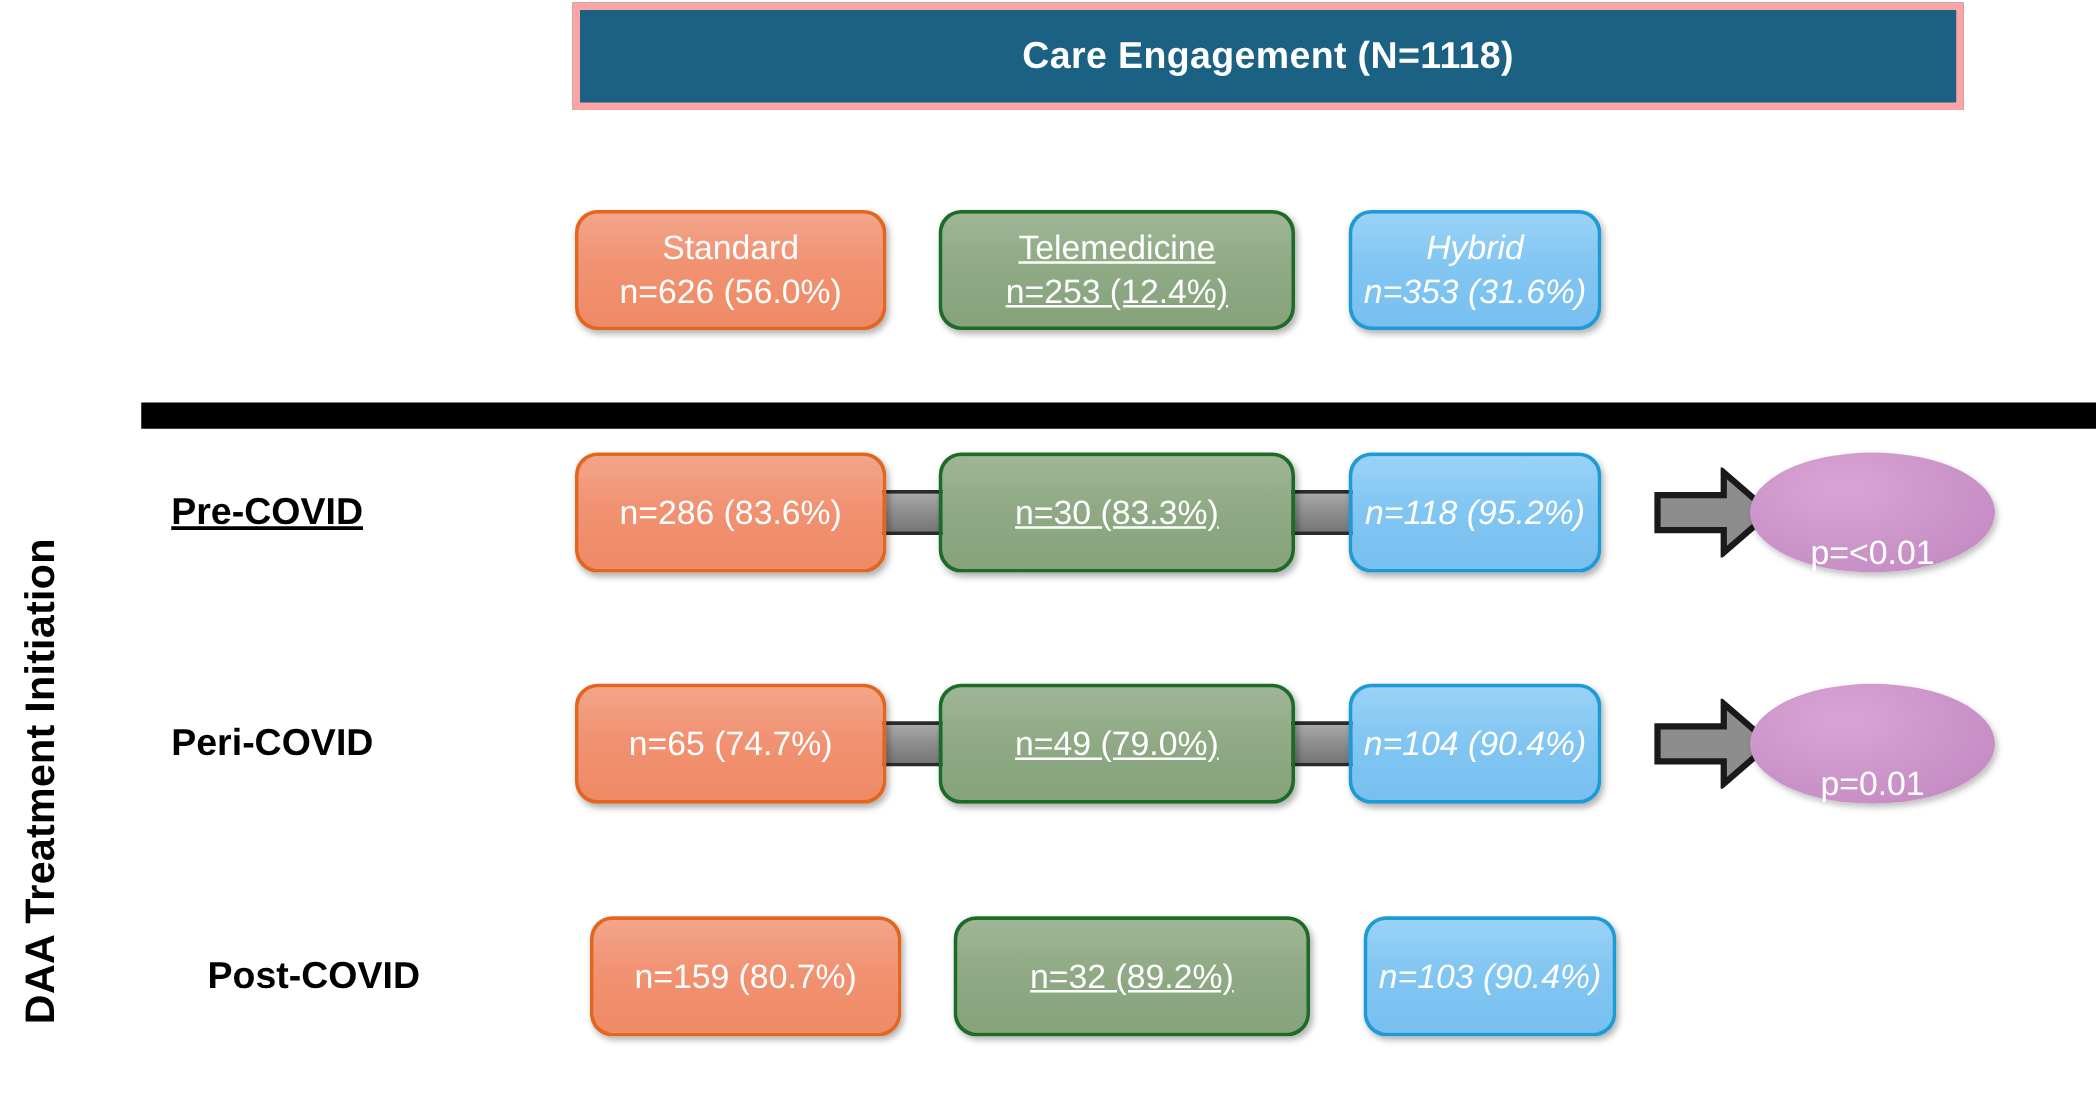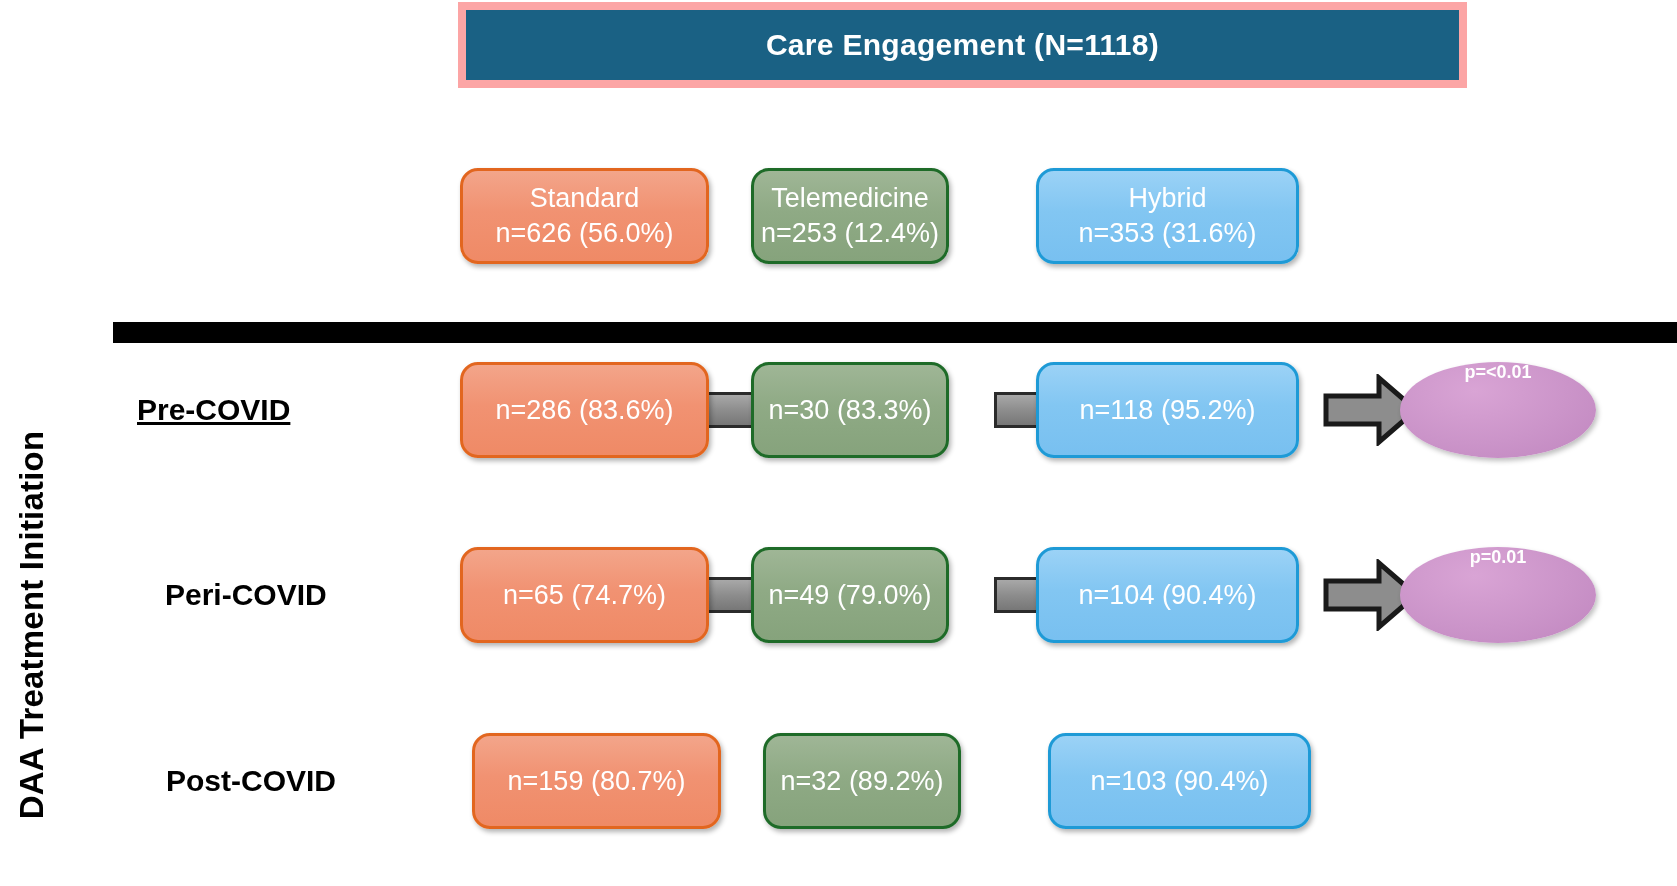--- a/index.html
+++ b/index.html
@@ -39,24 +39,24 @@
     color: #000000;
     letter-spacing: 0.2px;
     white-space: nowrap;
   }
 
   
   #banner {
     position: absolute;
     left: 458px;
     top: 2px;
-    width: 1009px;
+    width: 1113px;
     height: 86px;
     background: #1a6184;
-    border: 8px solid #fca5a5;
+    border: 6px solid #fca5a5;
     box-sizing: border-box;
     display: flex;
     align-items: center;
     justify-content: center;
     color: #ffffff;
     font-size: 30px;
     font-weight: bold;
     letter-spacing: 0.3px;
   }
 
@@ -96,22 +96,22 @@
     background: linear-gradient(180deg, #9fb696 0%, #8faa85 45%, #86a37c 100%);
     border: 3px solid #1e6b28;
   }
   .node.hybrid {
     background: linear-gradient(180deg, #9bd2f6 0%, #82c6f2 45%, #78c0f0 100%);
     border: 3px solid #1e9ad6;
   }
 
   
   .col-1 { left: 460px;  width: 249px; }
-  .col-2 { left: 751px;  width: 198px; }
-  .col-3 { left: 1036px; width: 263px; }
+  .col-2 { left: 751px;  width: 285px; text-decoration: underline; }
+  .col-3 { left: 1079px; width: 202px; font-style: italic; }
 
   
   .cat-row .node { top: 168px; height: 96px; }
 
   
   .row1 .node { top: 362px; height: 96px; }
   .row2 .node { top: 547px; height: 96px; }
   .row3 .node { top: 733px; height: 96px; margin-left: 12px; }
 
   
@@ -139,46 +139,46 @@
   .row2 .arrow { left: 1323px; top: 559px; }
 
   
   .pvalue {
     position: absolute;
     width: 196px;
     height: 96px;
     border-radius: 50%;
     background: radial-gradient(ellipse at 38% 30%, #d9a4d5 0%, #cb94c9 55%, #c086bf 100%);
     display: flex;
-    align-items: flex-start;
+    align-items: flex-end;
     justify-content: center;
     color: #ffffff;
-    font-size: 18px;
-    font-weight: bold;
+    font-size: 27px;
+    font-weight: normal;
     box-shadow: 2px 3px 5px rgba(0,0,0,0.25);
     z-index: 3;
   }
   .row1 .pvalue { left: 1400px; top: 362px; }
   .row2 .pvalue { left: 1400px; top: 547px; }
 
   
   .row-label {
     position: absolute;
     left: 137px;
     width: 300px;
     height: 96px;
     display: flex;
     align-items: center;
     font-size: 30px;
     font-weight: bold;
     color: #000000;
     white-space: nowrap;
   }
   .row1 .row-label { top: 362px; text-decoration: underline; }
-  .row2 .row-label { top: 547px; margin-left: 28px; }
+  .row2 .row-label { top: 547px; }
   .row3 .row-label { top: 733px; margin-left: 29px; }
 </style>
 </head>
 <body>
 
 <div id="stage">
 
   <div id="axis-label">DAA Treatment Initiation</div>
 
   <div id="banner">

